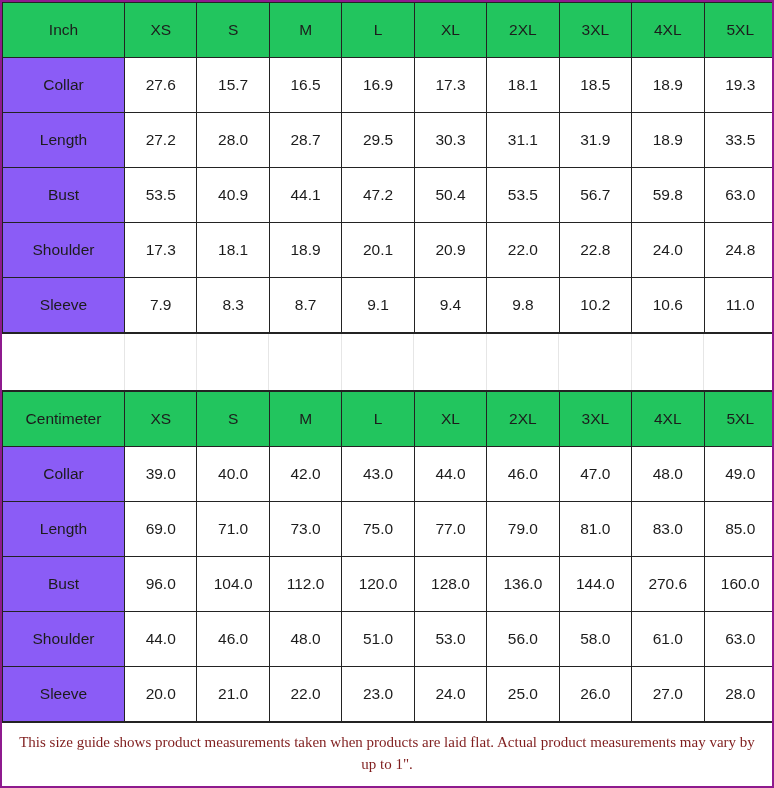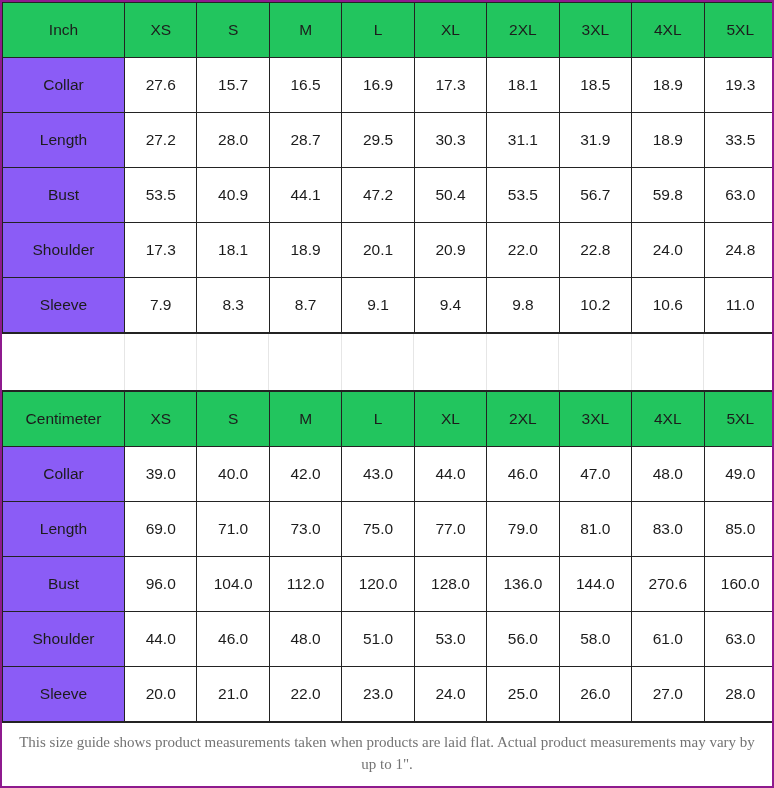--- a/index.html
+++ b/index.html
@@ -91,21 +91,21 @@
     justify-content: center;
     padding: 4px 14px 6px 14px;
     box-sizing: border-box;
   }
   .footnote p {
     margin: 0;
     text-align: center;
     font-family: "Liberation Serif", serif;
     font-size: 15px;
     line-height: 1.42;
-    color: #737373;
+    color: #7f1d1d;
   }
 </style>
 </head>
 <body>
 
 <div class="size-guide">
 
   <table class="grid">
     <colgroup>
       <col class="label-col">

